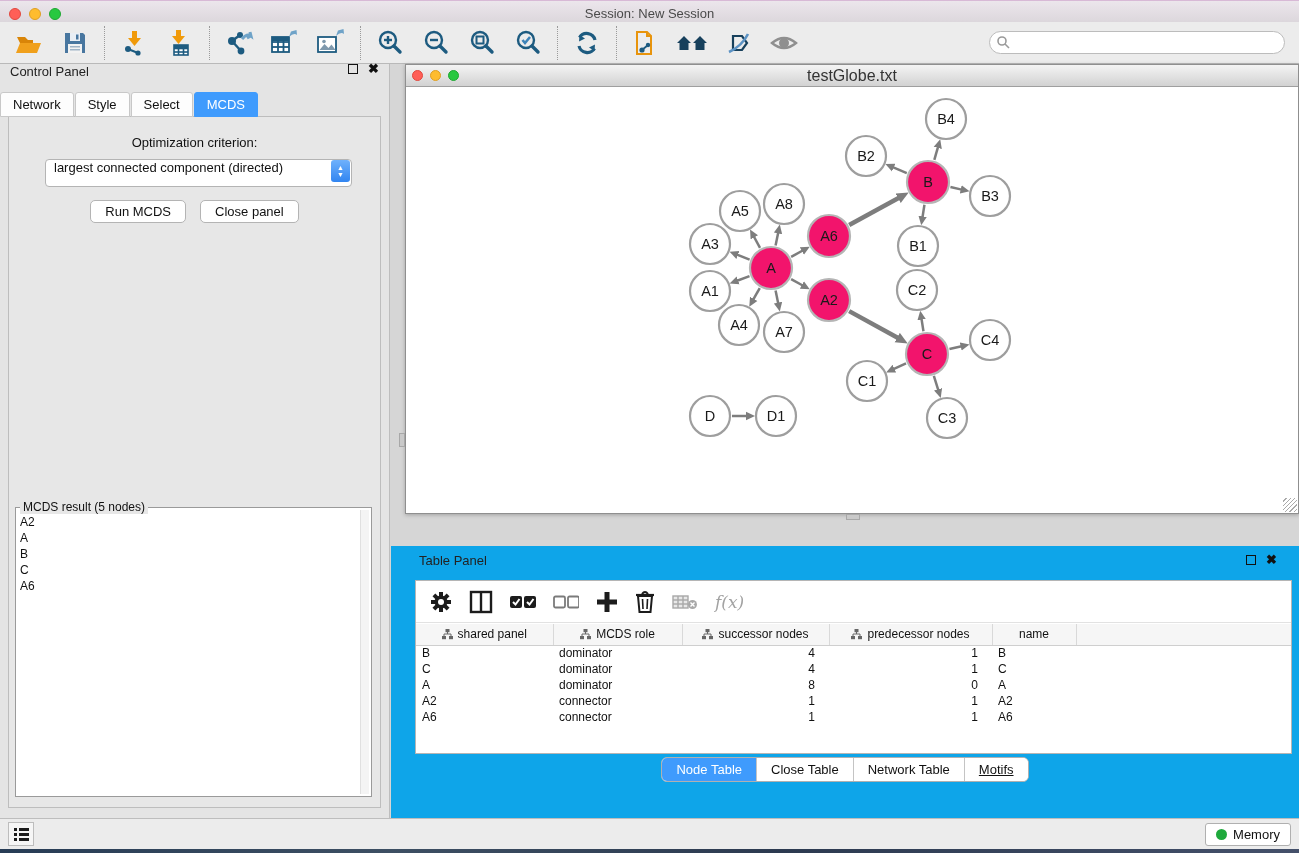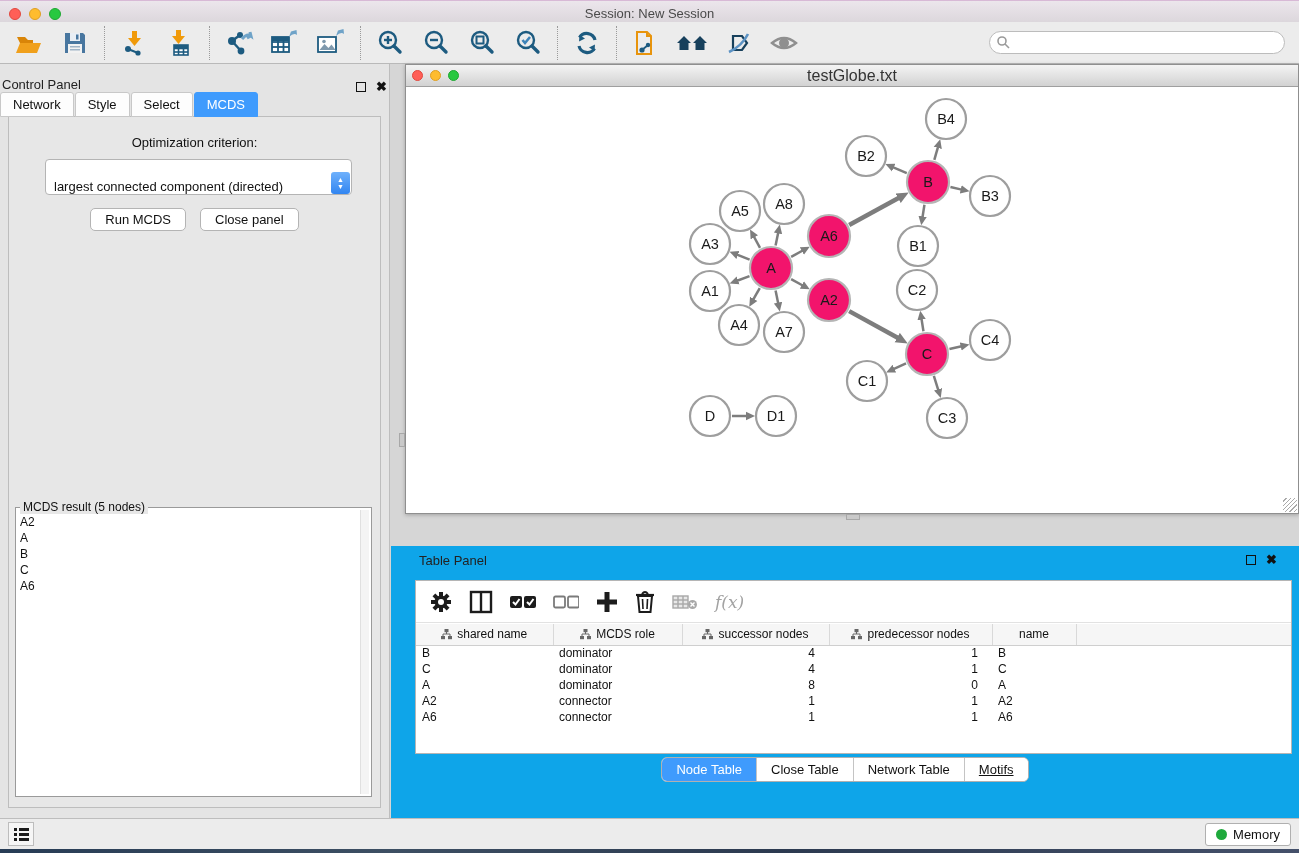--- a/index.html
+++ b/index.html
@@ -27,34 +27,34 @@
   .search-wrap { margin-left:auto; margin-right:4px; position:relative; }
   .search-input { width:296px; height:23px; border:1px solid #bcbcbc; border-radius:12px; background:#fff;
     padding:0 8px 0 24px; font-size:12px; outline:none; font-family:"Liberation Sans",sans-serif; }
   .search-glass { position:absolute; left:7px; top:4px; }
 
   
   .main { position:absolute; left:0; top:64px; width:1299px; height:754px; }
 
   
   .control-panel { position:absolute; left:0; top:0; width:390px; height:754px; background:#e4e4e4; border-right:1px solid #bdbdbd; }
-  .cp-header { height:28px; display:flex; align-items:flex-end; padding:0 2px; }
+  .cp-header { height:28px; display:flex; align-items:flex-start; padding:0 10px; }
   .cp-title { font-size:13px; color:#222; }
   .wm-icons { margin-left:auto; display:flex; gap:10px; align-items:center; }
   .wm-float { width:10px; height:10px; border:1.5px solid #111; }
   .wm-close { font-size:13px; font-weight:bold; color:#111; line-height:10px; }
   .cp-tabs { display:flex; justify-content:flex-start; gap:1px; position:relative; z-index:2; }
   .cp-tab { background:#fdfdfd; border:1px solid #c8c8c8; padding:4px 12px; font-size:13px; color:#111;
     border-radius:3px 3px 0 0; }
   .cp-tab.active { background:#3f9bfd; color:#fff; border-color:#3f9bfd; }
   .cp-content { position:absolute; left:8px; right:8px; top:53px; bottom:10px;
     background:#e7e7e7; border:1px solid #bdbdbd; margin-top:-1px; }
   .opt-label { text-align:center; font-size:13px; color:#111; margin-top:18px; }
-  .dropdown { position:relative; margin:9px 28px 0 36px; height:36px; background:#fff;
-    border:1px solid #b4b4b4; border-radius:4px; display:flex; align-items:flex-end; }
+  .dropdown { position:relative; margin:9px 28px 0 36px; height:28px; background:#fff;
+    border:1px solid #b4b4b4; border-radius:4px; display:flex; align-items:flex-start; }
   .dropdown-value { font-size:13px; color:#111; padding-left:8px; flex:1; white-space:nowrap; overflow:hidden; }
   .dropdown-stepper { width:19px; height:22px; border-radius:3px; margin-right:1px;
     background:linear-gradient(#6fb1fc,#3185f1); display:flex; flex-direction:column; align-items:center; justify-content:center; gap:1px; }
   .dropdown-stepper span { color:#fff; font-size:7px; line-height:6px; }
   .cp-buttons { display:flex; justify-content:center; gap:14px; margin-top:13px; }
   .btn { background:#fff; border:1px solid #b4b4b4; border-radius:5px; font-size:13px; color:#111;
     padding:3px 14px; font-family:"Liberation Sans",sans-serif; }
   .result-box { position:absolute; left:6px; right:8px; top:390px; bottom:10px;
     border:1px solid #9a9a9a; background:#fff; }
   .result-legend { position:absolute; top:-8px; left:4px; background:#e7e7e7; padding:0 3px; font-size:12px; color:#111; }
@@ -502,21 +502,21 @@
               <thead>
                   <tr id="table-head-row">
                     <th>
                       <div class="th-inner">
                         <svg width="11" height="11" viewBox="0 0 11 11">
                           <rect x="3.5" y="0" width="4" height="3.2" fill="#666"></rect>
                           <path d="M5.5 3 v2 M2 7 V5 h7 v2" stroke="#666" stroke-width="1" fill="none"></path>
                           <rect x="0" y="7" width="4" height="3.2" fill="#666"></rect>
                           <rect x="7" y="7" width="4" height="3.2" fill="#666"></rect>
                         </svg>
-                        <span>shared name</span>
+                        <span>shared panel</span>
                       </div>
                     </th>
                     <th>
                       <div class="th-inner">
                         <svg width="11" height="11" viewBox="0 0 11 11">
                           <rect x="3.5" y="0" width="4" height="3.2" fill="#666"></rect>
                           <path d="M5.5 3 v2 M2 7 V5 h7 v2" stroke="#666" stroke-width="1" fill="none"></path>
                           <rect x="0" y="7" width="4" height="3.2" fill="#666"></rect>
                           <rect x="7" y="7" width="4" height="3.2" fill="#666"></rect>
                         </svg>

